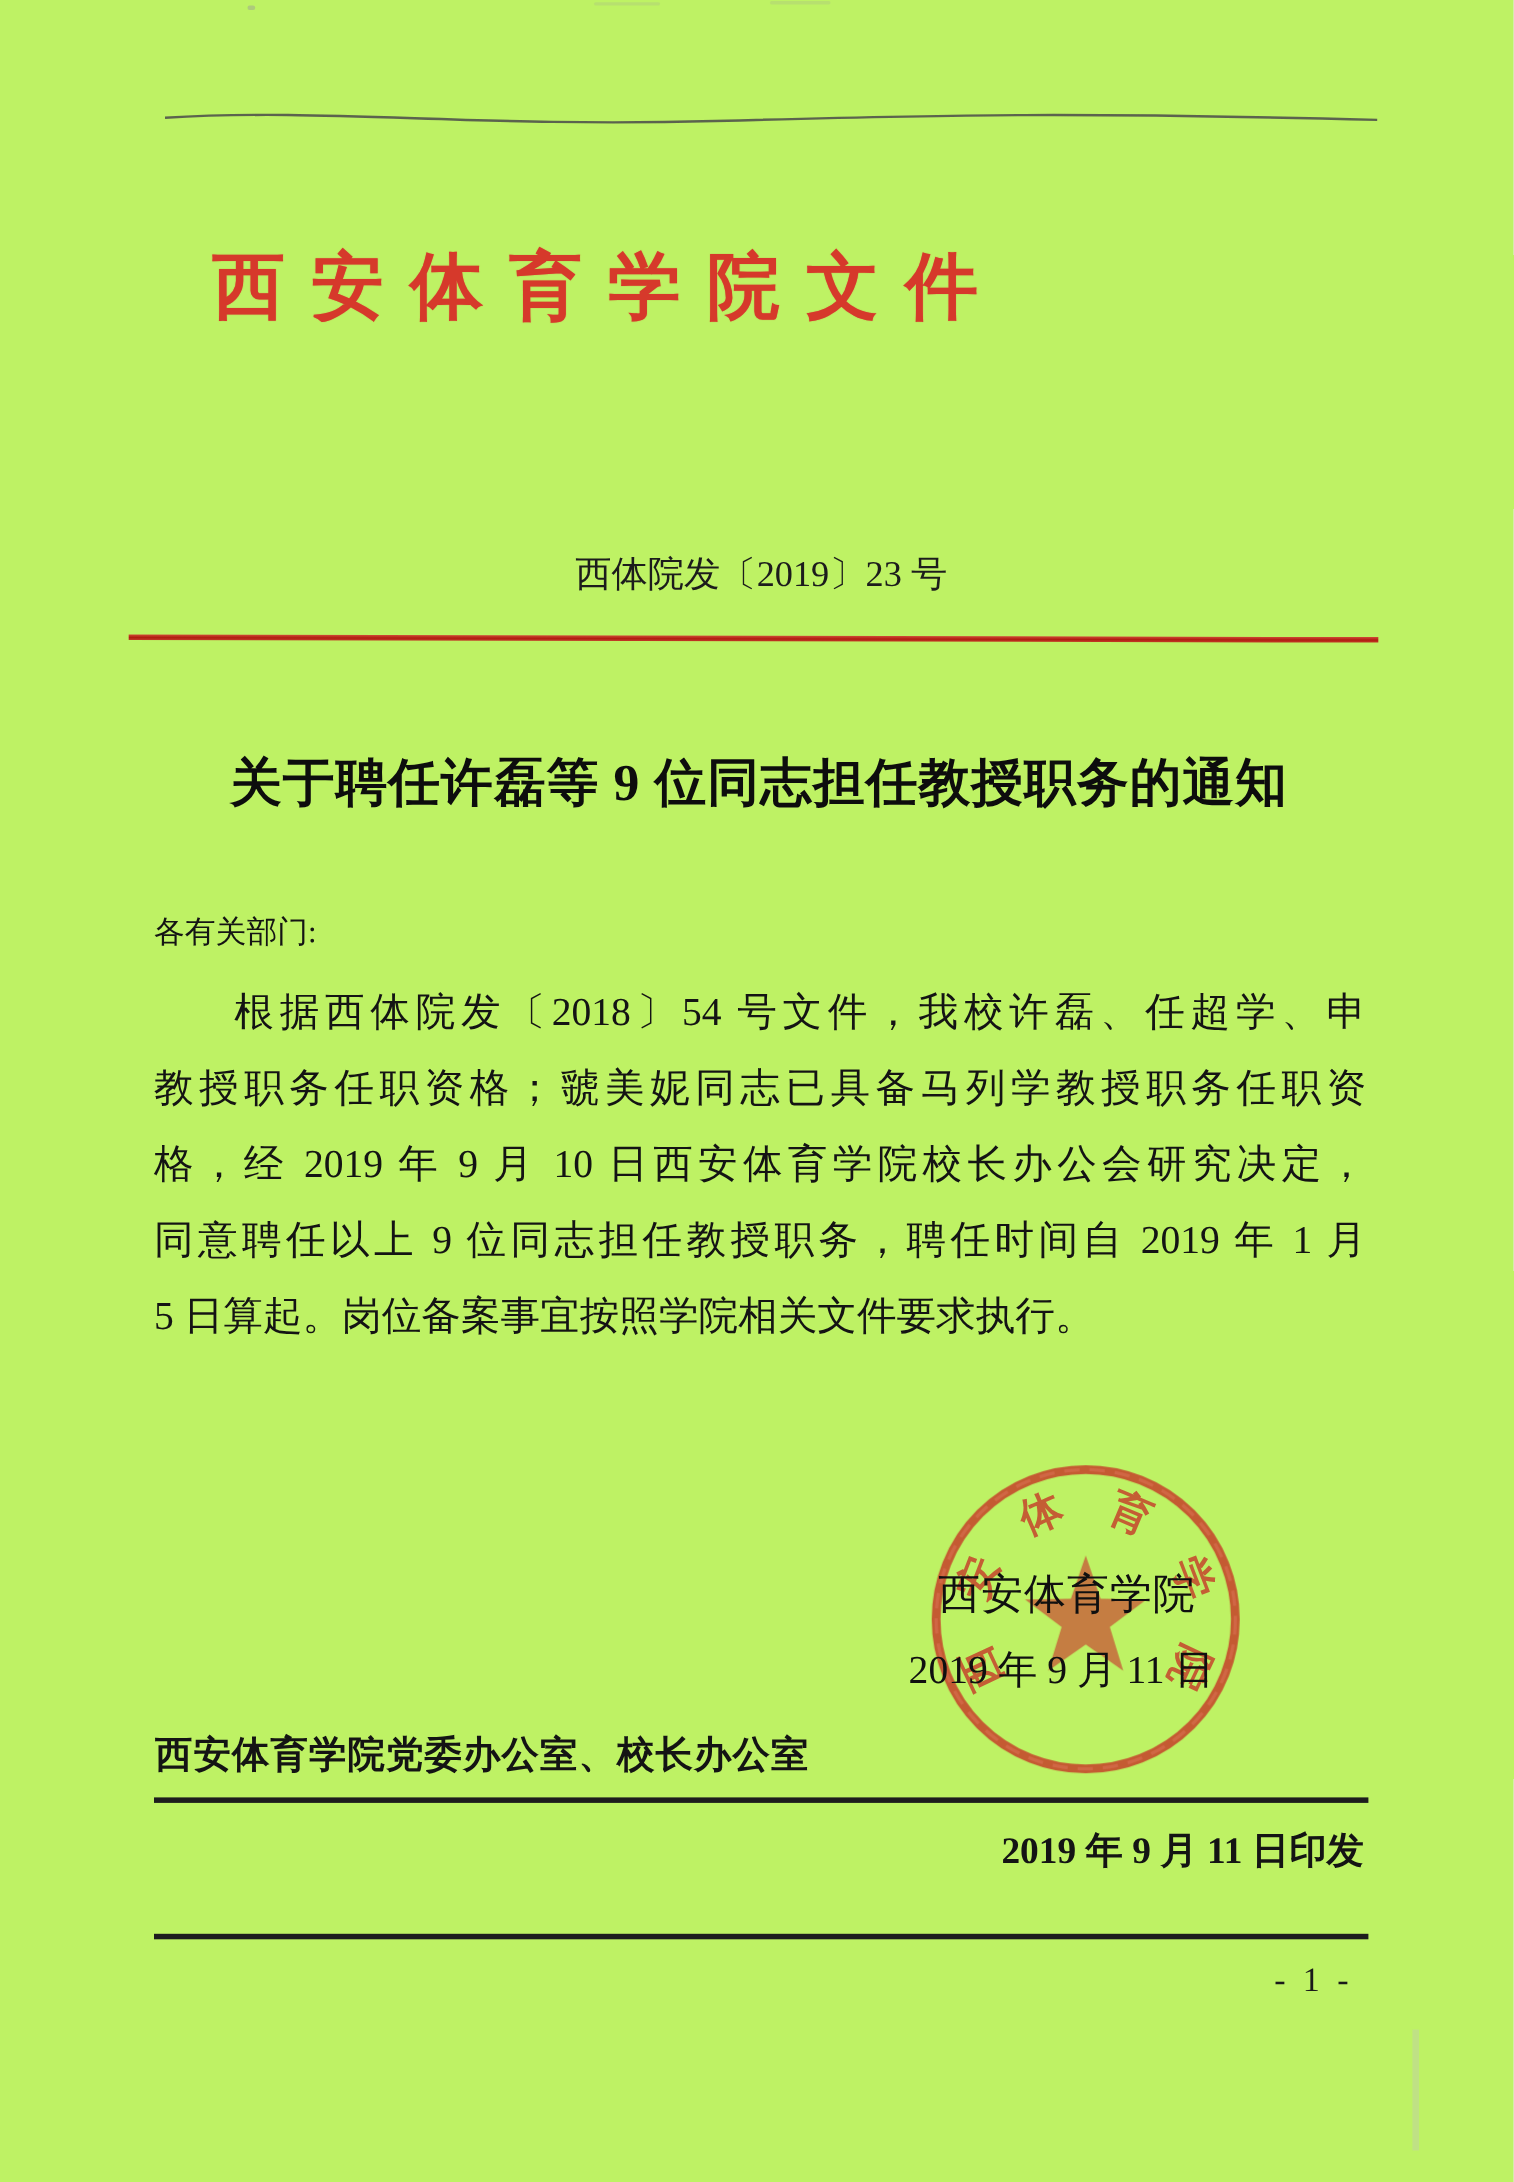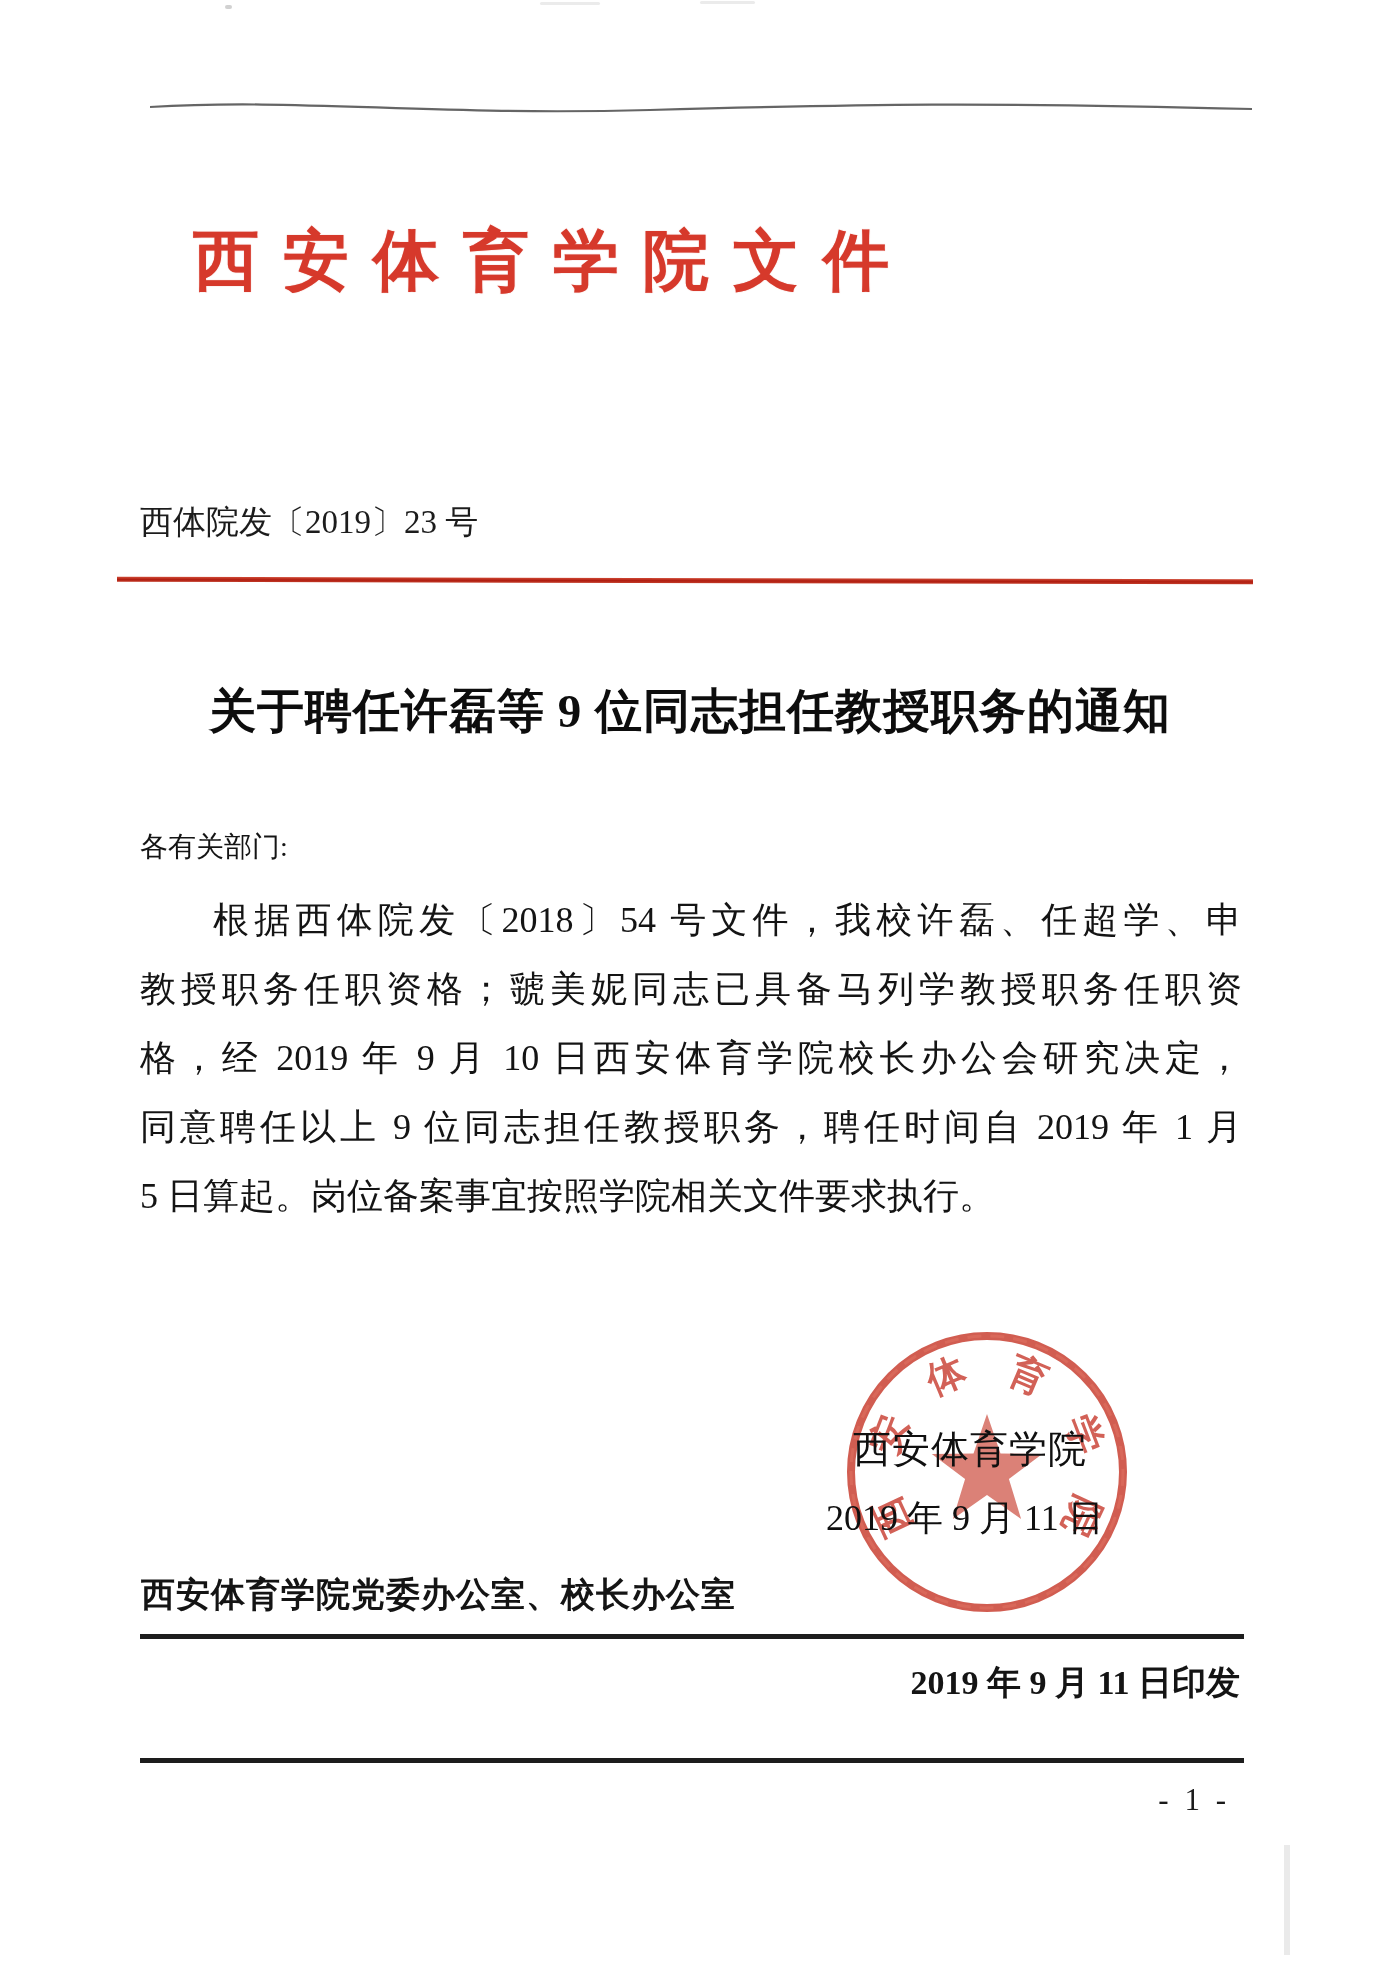--- a/index.html
+++ b/index.html
@@ -1,37 +1,37 @@
 <!DOCTYPE html>
 <html><head>
 <meta charset="utf-8">
 <style>
   html,body{margin:0;padding:0;background:#e8e8e8;}
   .page{
     position:relative;
     width:1376px;height:1984px;
-    background:#ffffff;
+    background:#bef264;
     overflow:hidden;
     font-family:"Liberation Serif","DejaVu Serif",serif;
     color:#161616;
   }
   
   .top-line-svg{position:absolute;left:0;top:0;width:1376px;height:140px;}
   .speck{position:absolute;background:#9a9a9a;opacity:.45;border-radius:2px;}
   .smudge{position:absolute;background:#c2c2c2;opacity:.35;width:6px;height:110px;left:1284px;top:1845px;}
   
   .letterhead-title{
     position:absolute;left:193px;top:216px;
     font-size:66px;font-weight:bold;letter-spacing:24px;
     color:#d6392b;white-space:nowrap;
     text-shadow:0 0 1px rgba(214,57,43,.55);
   }
   .doc-number{
     position:absolute;left:140px;top:500px;width:1104px;
-    font-size:33px;color:#1c1c1c;
+    text-align:center;font-size:33px;color:#1c1c1c;
   }
   .red-rule{
     position:absolute;left:117px;top:578px;width:1136px;height:5px;
     background:linear-gradient(#d04a36,#b01d10 55%,#c23a28);
     transform:rotate(.12deg);
   }
   
   .notice-title{
     position:absolute;left:138px;top:680px;width:1104px;
     text-align:center;font-size:47px;font-weight:bold;color:#0d0d0d;

